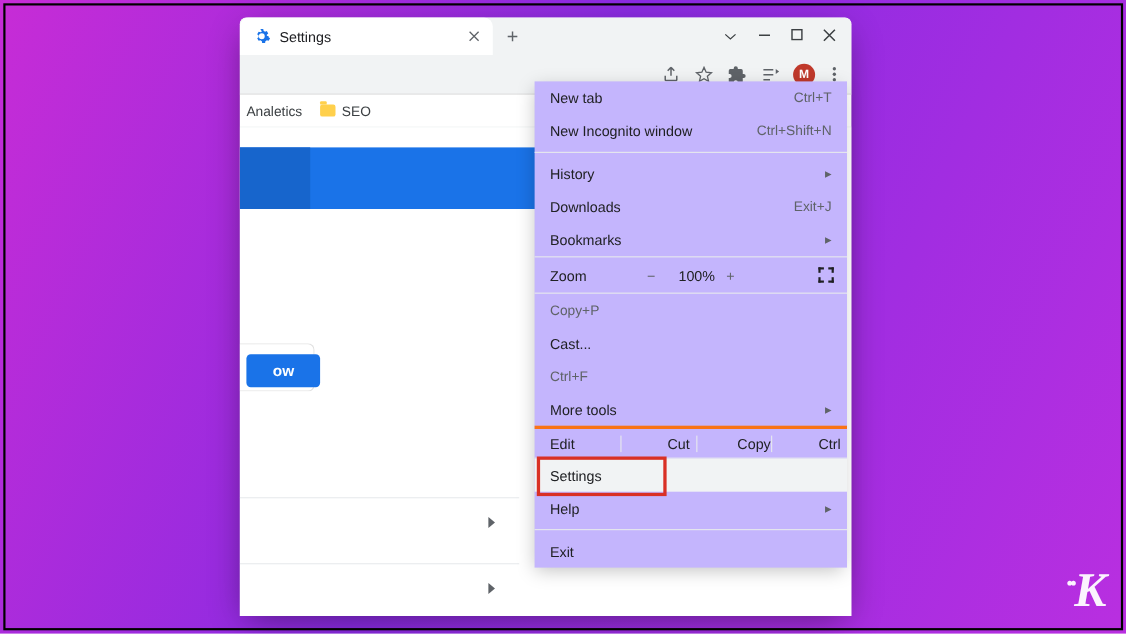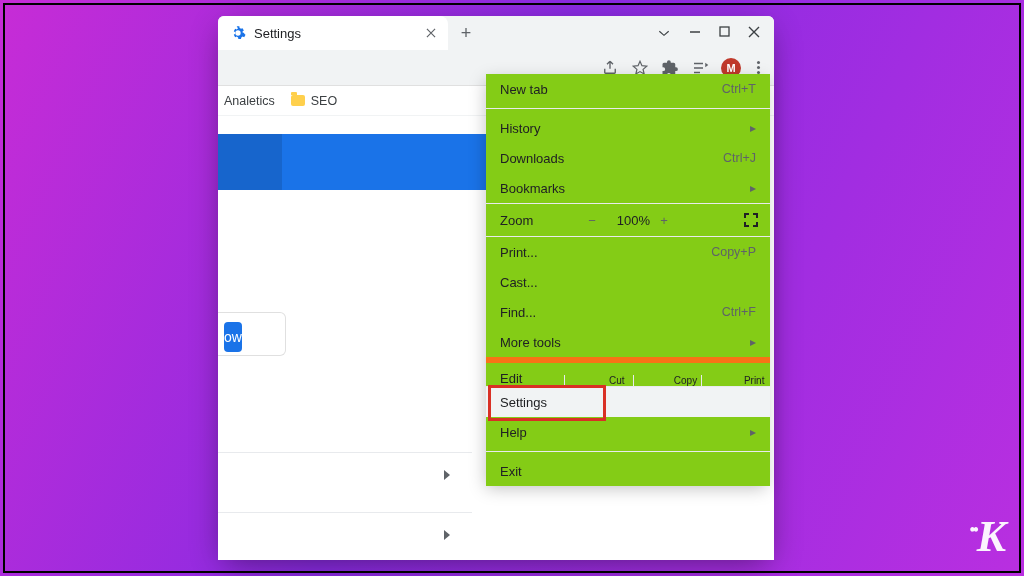--- a/index.html
+++ b/index.html
@@ -112,22 +112,22 @@
     background: #1a73e8;
   }
   .blue-band .dark {
     position: absolute; left: 0; top: 0; width: 64px; height: 56px;
     background: #1765cc;
   }
   .ow-btn {
     position: absolute; left: 6px; top: 206px;
     background: #1a73e8; color: #fff;
     border-radius: 4px;
-    padding: 7px 0;
-    font-size: 14px; font-weight: 400;
+    padding: 7px 24px;
+    font-size: 14px; font-weight: 700;
   }
   .ow-card {
     position: absolute; left: 0; top: 196px;
     width: 68px; height: 44px;
     border: 1px solid #e0e0e0; border-left: none;
     border-radius: 0 6px 6px 0;
     background: #fff;
   }
   .disclosure {
     position: absolute;
@@ -138,21 +138,21 @@
     color: #5f6368;
   }
   .disc1 { top: 336px; left: 0; }
   .disc2 { top: 396px; left: 0; }
 
   
   .menu {
     position: absolute;
     left: 486px; top: 74px;
     width: 284px;
-    background: #84cc16;
+    background: #c4b5fd;
     box-shadow: -2px 4px 16px -2px rgba(0,0,0,0.25);
     font-size: 13px;
     color: #202124;
   }
   .menu .row {
     display: flex; align-items: center;
     height: 30px;
     padding: 0 14px;
   }
   .menu .row .label { flex: 1; }
@@ -180,30 +180,30 @@
   .fs i {
     position: absolute; width: 5px; height: 5px;
     border: 2px solid #202124;
   }
   .fs .tl { top: 0; left: 0; border-right: none; border-bottom: none; }
   .fs .tr { top: 0; right: 0; border-left: none; border-bottom: none; }
   .fs .bl { bottom: 0; left: 0; border-right: none; border-top: none; }
   .fs .br { bottom: 0; right: 0; border-left: none; border-top: none; }
 
   .editrow {
-    display: flex; align-items: flex-end;
+    display: flex; align-items: center;
     height: 30px;
-    border-top: 6px solid #f97316;
+    border-top: 3px solid #f97316;
     border-bottom: 1px solid #e8eaed;
   }
   .editrow .elabel { width: 78px; display: flex; align-items: center; padding-left: 14px; }
   .editrow .ebtn {
     flex: 1; display: flex; align-items: center; justify-content: center;
     border-left: 1px solid #e8eaed;
-    font-size: 10px;
+    font-size: 13px;
     padding-left: 36px;
   }
 
   .menu .highlighted {
     position: relative;
   }
   .menu .highlighted::after {
     content: "";
     position: absolute;
     left: 2px; top: -2px;
@@ -326,28 +326,32 @@
         </svg>
     </div>
   </div>
 </div>
 
 <div class="menu">
   <div class="row">
     <span class="label">New tab</span>
     <span class="shortcut">Ctrl+T</span>
   </div>
+  <div class="row">
+    <span class="label">New Incognito window</span>
+    <span class="shortcut">Ctrl+Shift+N</span>
+  </div>
   <div class="sep"></div>
   <div class="row">
     <span class="label">History</span>
     <span class="sub">▸</span>
   </div>
   <div class="row">
     <span class="label">Downloads</span>
-    <span class="shortcut">Ctrl+J</span>
+    <span class="shortcut">Exit+J</span>
   </div>
   <div class="row">
     <span class="label">Bookmarks</span>
     <span class="sub">▸</span>
   </div>
 
   <div class="zoomrow">
     <span class="zlabel">Zoom</span>
     <span class="zbtn">−</span>
     <span class="zval">100%</span>
@@ -355,40 +359,38 @@
     <span class="spacer"></span>
     <span class="fs">
       <i class="tl"></i>
         <i class="tr"></i>
         <i class="bl"></i>
         <i class="br"></i>
     </span>
   </div>
 
   <div class="row">
-    <span class="label">Print...</span>
     <span class="shortcut">Copy+P</span>
   </div>
   <div class="row">
     <span class="label">Cast...</span>
   </div>
   <div class="row">
-    <span class="label">Find...</span>
     <span class="shortcut">Ctrl+F</span>
   </div>
   <div class="row">
     <span class="label">More tools</span>
     <span class="sub">▸</span>
   </div>
 
   <div class="editrow">
     <span class="elabel">Edit</span>
     <span class="ebtn">Cut</span>
     <span class="ebtn">Copy</span>
-    <span class="ebtn">Print</span>
+    <span class="ebtn">Ctrl</span>
   </div>
 
   <div class="row hover highlighted">
     <span class="label">Settings</span>
   </div>
   <div class="row">
     <span class="label">Help</span>
     <span class="sub">▸</span>
   </div>
   <div class="sep"></div>

